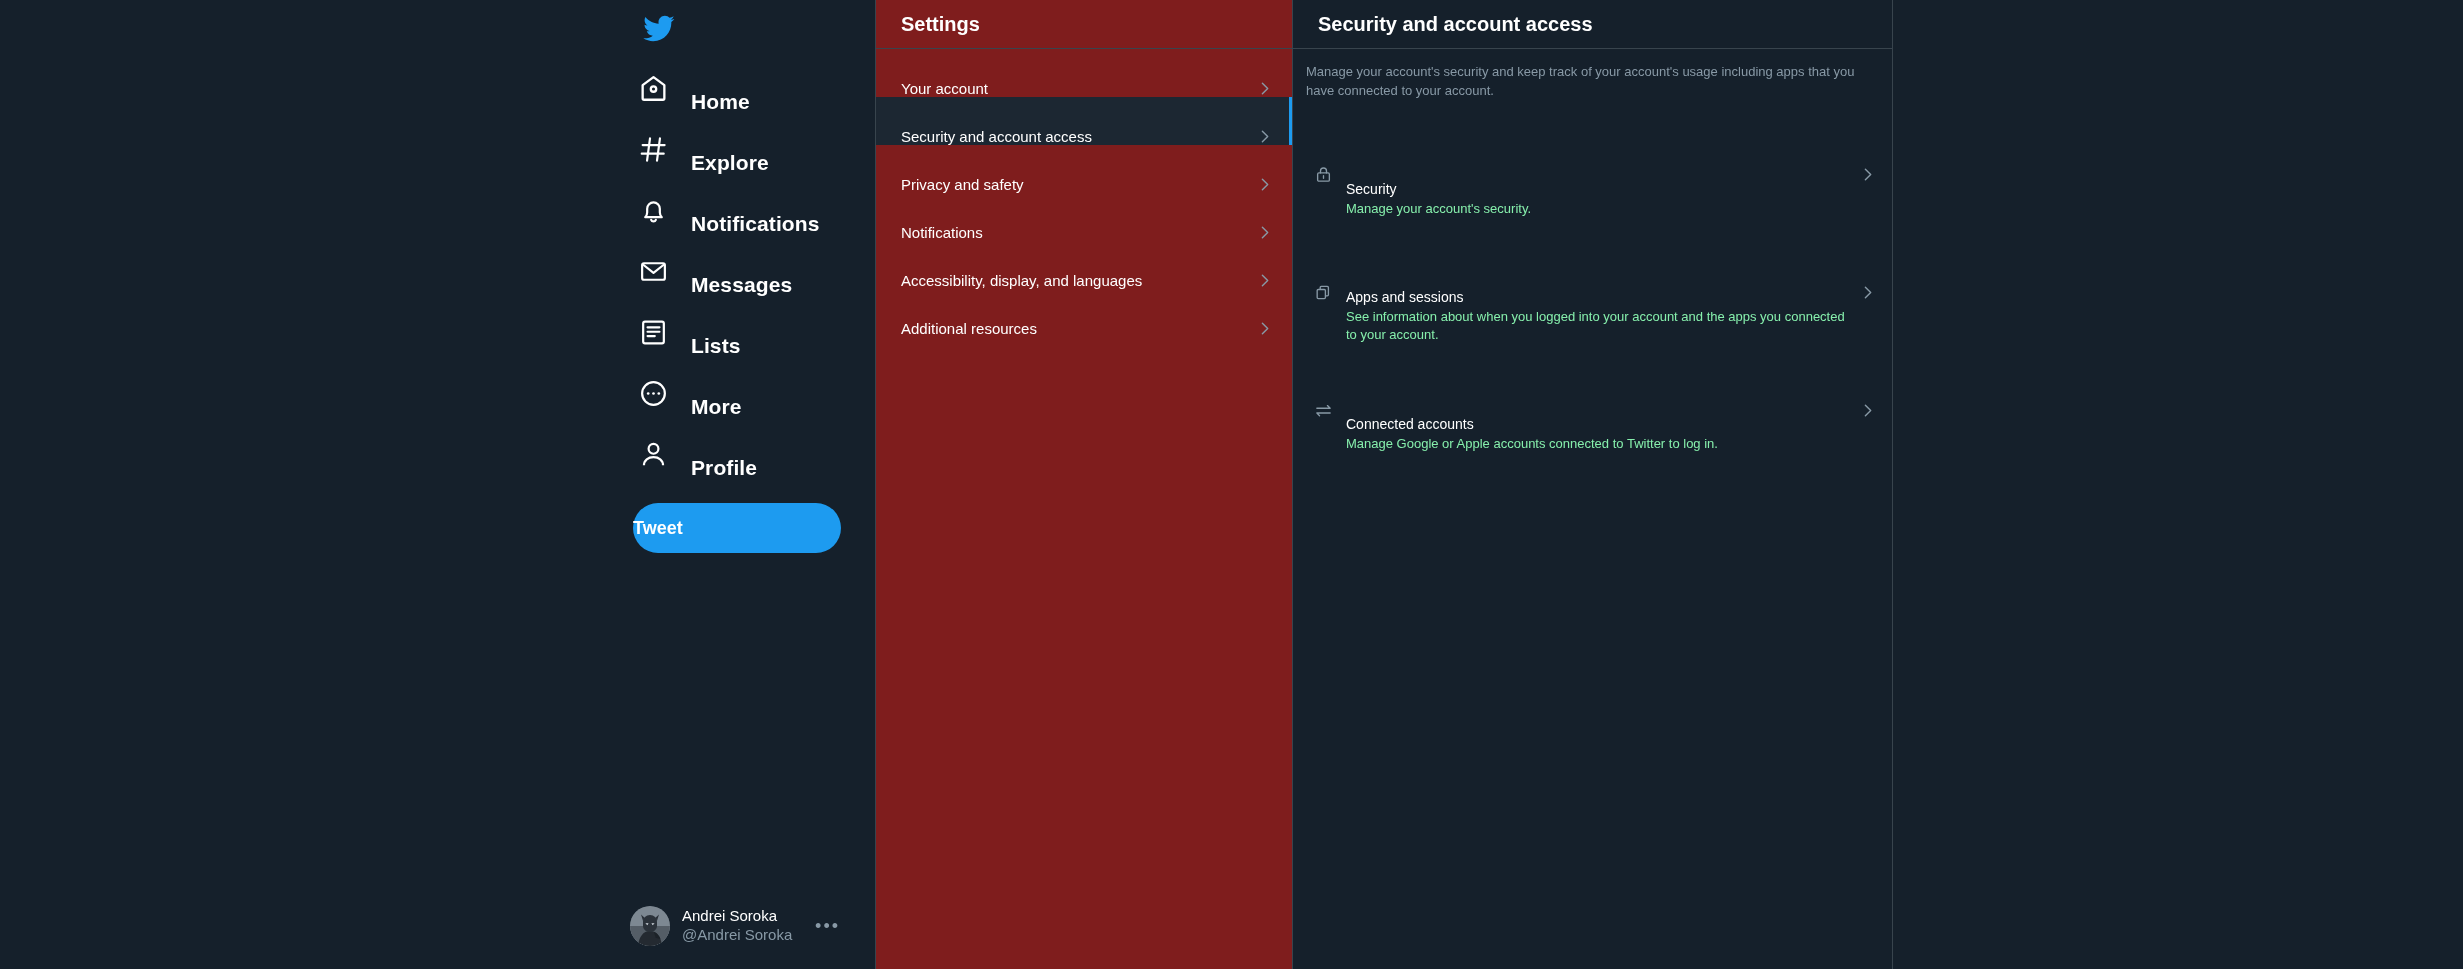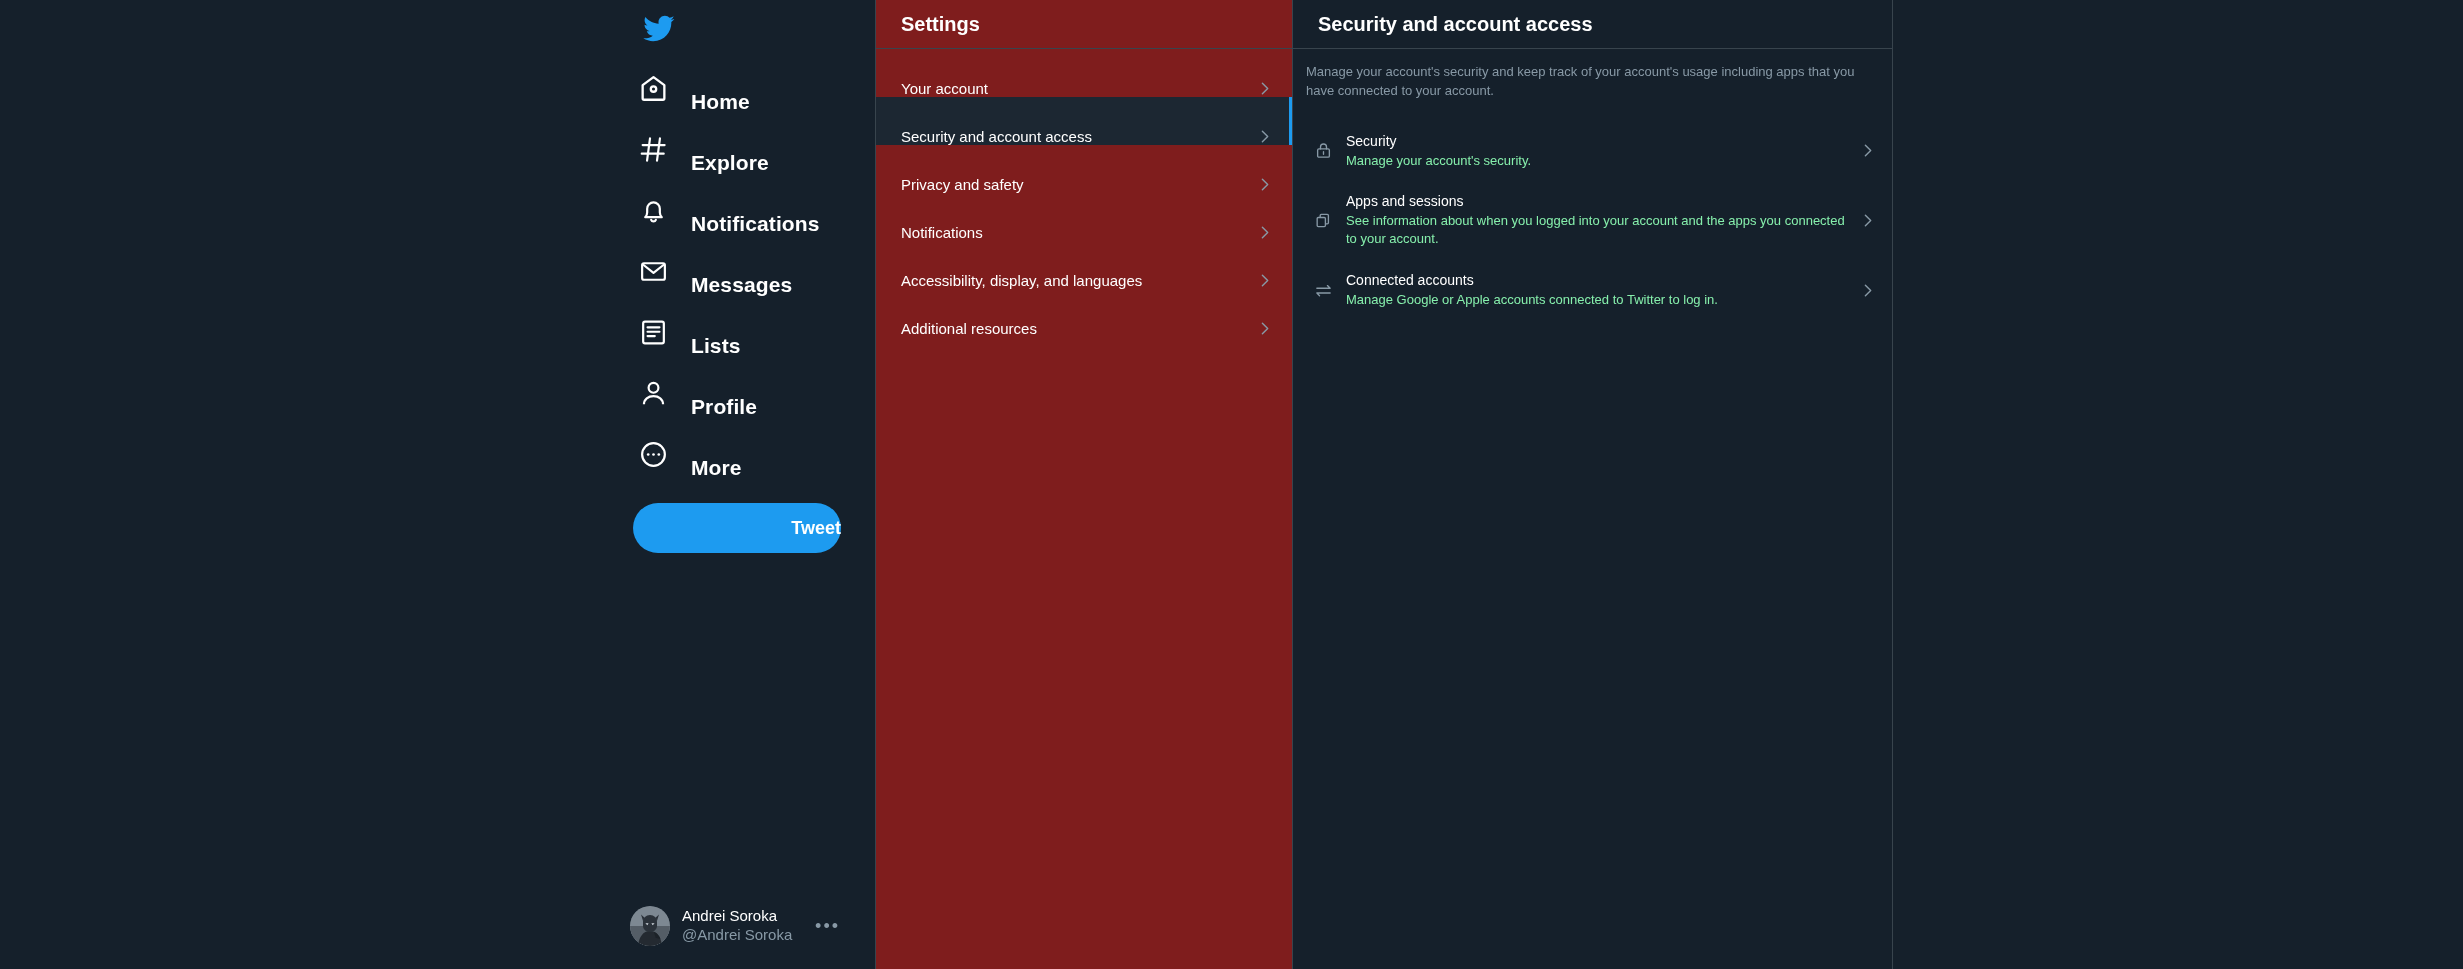--- a/index.html
+++ b/index.html
@@ -84,21 +84,21 @@
     margin: 18px 0 0 13px;
     border: 0;
     border-radius: 999px;
     background: #1d9bf0;
     color: #ffffff;
     font-family: "Liberation Sans", sans-serif;
     font-size: 18px;
     font-weight: bold;
     cursor: pointer;
     line-height: 50px;
-    text-align: right;
+    text-align: left;
     padding: 0;
   }
 
   .account-box {
     position: absolute;
     left: 4px;
     bottom: 12px;
     width: 226px;
     height: 62px;
     display: flex;
@@ -222,21 +222,21 @@
   }
   .detail-icon {
     width: 34px;
     flex: 0 0 34px;
     display: flex;
     align-items: center;
     justify-content: center;
     color: #8899a6;
   }
   .detail-icon svg { width: 19px; height: 19px; display: block; }
-  .detail-body { flex: 1 1 auto; min-width: 0; padding-left: 6px; }
+  .detail-body { flex: 1 1 auto; min-width: 0; padding-left: 6px; margin-top: 48px; }
   .detail-title {
     font-size: 14px;
     color: #ffffff;
     line-height: 1.35;
   }
   .detail-sub {
     font-size: 13px;
     color: #86efac;
     line-height: 1.42;
     margin-top: 1px;
@@ -311,38 +311,38 @@
             <svg viewBox="0 0 24 24" fill="none" stroke="#ffffff" stroke-width="1.7" stroke-linejoin="round" stroke-linecap="round">
               <rect x="4" y="3.6" width="16" height="16.8" rx="1.4"></rect>
               <path d="M7.4 8h9.2M7.4 11.4h9.2M7.4 14.8h5.6"></path>
             </svg>
           </span>
           <span class="nav-label">Lists</span>
         </div>
 
         <div class="nav-item">
           <span class="nav-icon">
-            <svg viewBox="0 0 24 24" fill="none" stroke="#ffffff" stroke-width="1.7" stroke-linejoin="round">
-              <circle cx="12" cy="7.6" r="3.8"></circle>
-              <path d="M4.6 20.4c0-4 3.3-6.4 7.4-6.4s7.4 2.4 7.4 6.4"></path>
-            </svg>
-          </span>
-          <span class="nav-label">Profile</span>
-        </div>
-
-        <div class="nav-item">
-          <span class="nav-icon">
             <svg viewBox="0 0 24 24" fill="none" stroke="#ffffff" stroke-width="1.7">
               <circle cx="12" cy="12" r="8.8"></circle>
               <circle cx="7.9" cy="12" r="1.05" fill="#ffffff" stroke="none"></circle>
               <circle cx="12" cy="12" r="1.05" fill="#ffffff" stroke="none"></circle>
               <circle cx="16.1" cy="12" r="1.05" fill="#ffffff" stroke="none"></circle>
             </svg>
           </span>
           <span class="nav-label">More</span>
+        </div>
+
+        <div class="nav-item">
+          <span class="nav-icon">
+            <svg viewBox="0 0 24 24" fill="none" stroke="#ffffff" stroke-width="1.7" stroke-linejoin="round">
+              <circle cx="12" cy="7.6" r="3.8"></circle>
+              <path d="M4.6 20.4c0-4 3.3-6.4 7.4-6.4s7.4 2.4 7.4 6.4"></path>
+            </svg>
+          </span>
+          <span class="nav-label">Profile</span>
         </div>
 
       </div>
 
       <button class="tweet-button">Tweet</button>
 
       <div class="account-box">
         <span class="avatar">
           <svg viewBox="0 0 40 40" aria-hidden="true">
             <defs>

